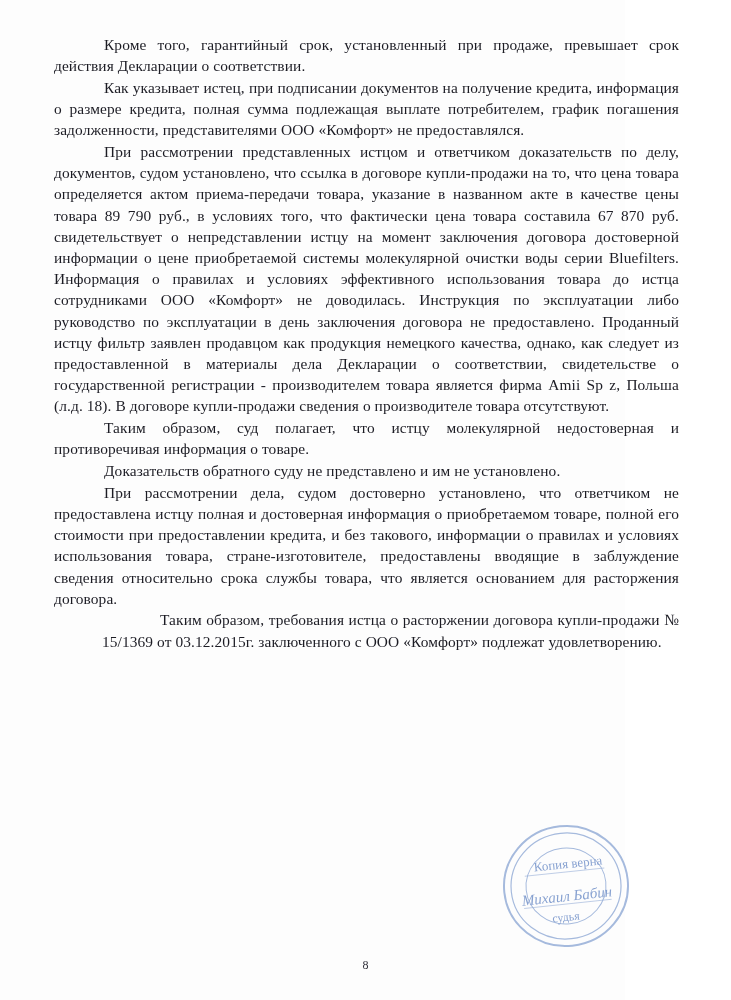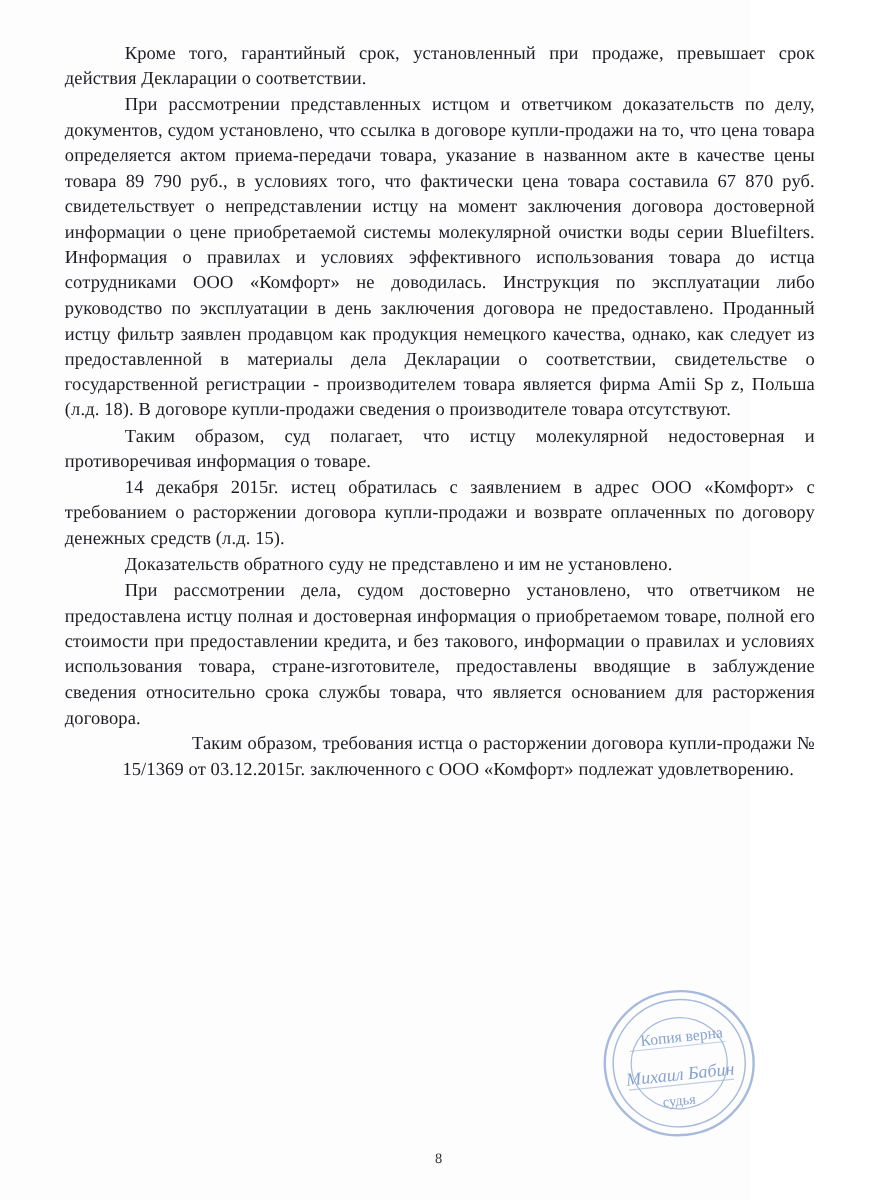--- a/index.html
+++ b/index.html
@@ -105,23 +105,23 @@
     white-space: nowrap;
   }
 </style>
 </head>
 <body>
 
 <div class="page">
 
   <div class="content">
     <p class="para">Кроме того, гарантийный срок, установленный при продаже, превышает срок действия Декларации о соответствии.</p>
+    <p class="para">Как указывает истец, при подписании документов на получение кредита, информация о размере кредита, полная сумма подлежащая выплате потребителем, график погашения задолженности, представителями ООО «Комфорт» не предоставлялся.</p>
     <p class="para">При рассмотрении представленных истцом и ответчиком доказательств по делу, документов, судом установлено, что ссылка в договоре купли-продажи на то, что цена товара определяется актом приема-передачи товара, указание в названном акте в качестве цены товара 89 790 руб., в условиях того, что фактически цена товара составила 67 870 руб. свидетельствует о непредставлении истцу на момент заключения договора достоверной информации о цене приобретаемой системы молекулярной очистки  воды серии Bluefilters. Информация о правилах и условиях эффективного использования товара до истца сотрудниками ООО «Комфорт» не доводилась. Инструкция по эксплуатации либо руководство по эксплуатации в день заключения договора не предоставлено. Проданный истцу фильтр заявлен продавцом как продукция немецкого качества, однако, как следует из предоставленной в материалы дела Декларации о соответствии, свидетельстве о государственной регистрации - производителем товара является фирма Amii Sp z, Польша (л.д. 18). В договоре купли-продажи сведения о производителе товара отсутствуют.</p>
     <p class="para">Таким образом, суд полагает, что истцу молекулярной недостоверная и противоречивая информация о товаре.</p>
-    <p class="para">14 декабря 2015г.  истец обратилась с заявлением  в адрес ООО «Комфорт» с требованием о расторжении  договора купли-продажи и возврате оплаченных по договору денежных средств (л.д. 15).</p>
     <p class="para">Доказательств обратного суду не представлено и им не установлено.</p>
     <p class="para">При рассмотрении дела, судом   достоверно установлено, что ответчиком не предоставлена истцу полная и достоверная информация о приобретаемом товаре, полной его стоимости при предоставлении кредита, и без такового, информации о правилах и условиях использования товара, стране-изготовителе,   предоставлены вводящие в заблуждение сведения относительно срока службы товара, что является основанием для расторжения договора.</p>
     <p class="para indent-big">Таким образом, требования истца о расторжении договора купли-продажи   № 15/1369 от 03.12.2015г. заключенного с ООО «Комфорт» подлежат удовлетворению.</p>
   </div>
 
   <div class="stamp">
     <svg width="192" height="132" viewBox="0 0 192 132" aria-hidden="true">
       <g stroke="#6f90c9" fill="none" stroke-width="2" opacity="0.85" transform="rotate(-6 96 66)">
         <ellipse cx="96" cy="66" rx="62" ry="60"></ellipse>
         <ellipse cx="96" cy="66" rx="55" ry="53" stroke-width="1.2"></ellipse>

